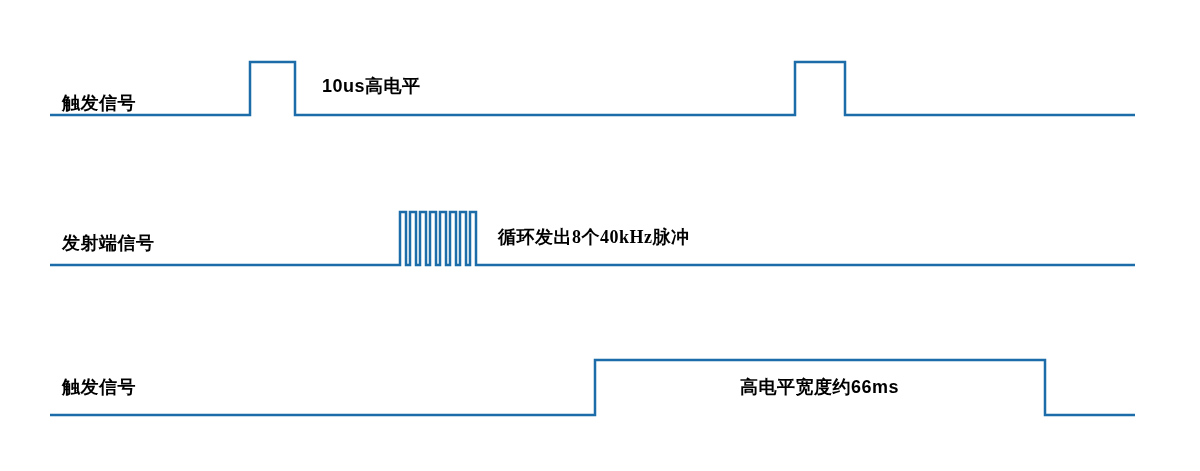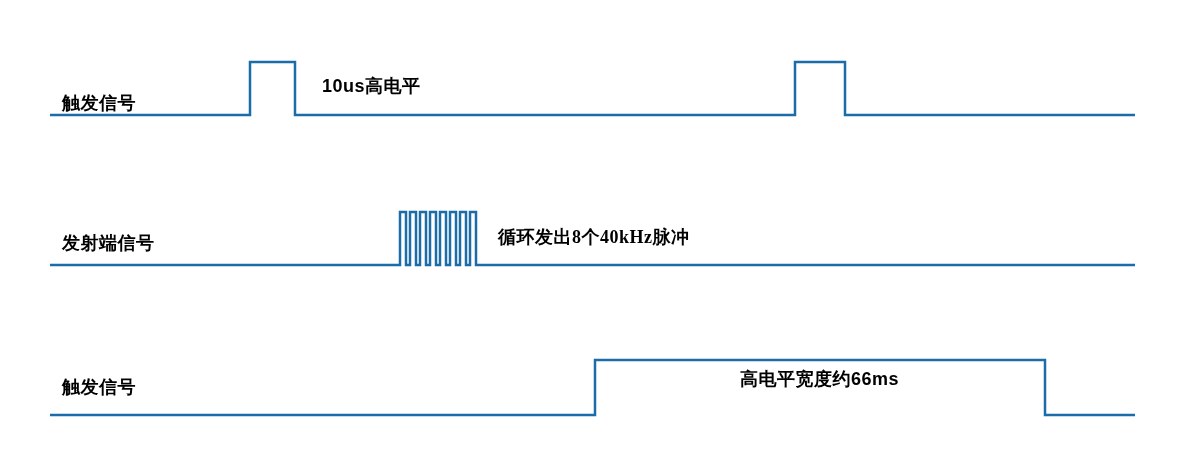--- a/index.html
+++ b/index.html
@@ -43,14 +43,14 @@
   <div class="sig-label" style="left:62px; top:68px;margin-top:24px;">触发信号</div>
 
   <div class="sig-label" style="left:322px; top:75px;">10us高电平</div>
 
   <div class="sig-label" style="left:62px; top:226px;margin-top:6px;">发射端信号</div>
 
   <div class="sig-label" style="left:498px; top:226px;font-family:Liberation Serif, serif;">循环发出8个40kHz脉冲</div>
 
   <div class="sig-label" style="left:62px; top:376px;">触发信号</div>
 
-  <div class="sig-label" style="left:740px; top:368px;">高电平宽度约66ms</div>
+  <div class="sig-label" style="left:740px; top:376px;">高电平宽度约66ms</div>
 </div>
 
 </body></html>

